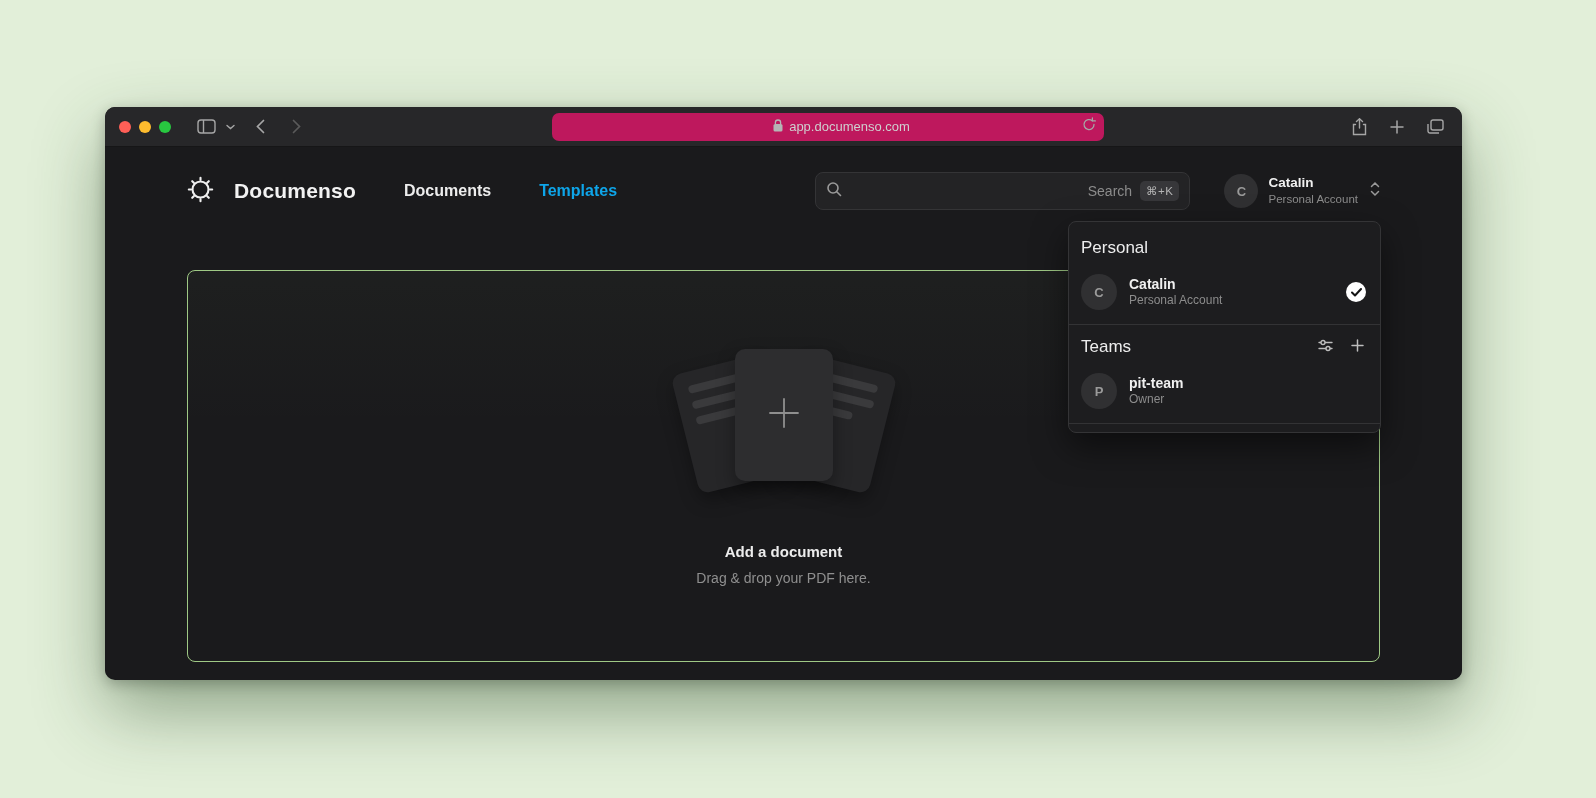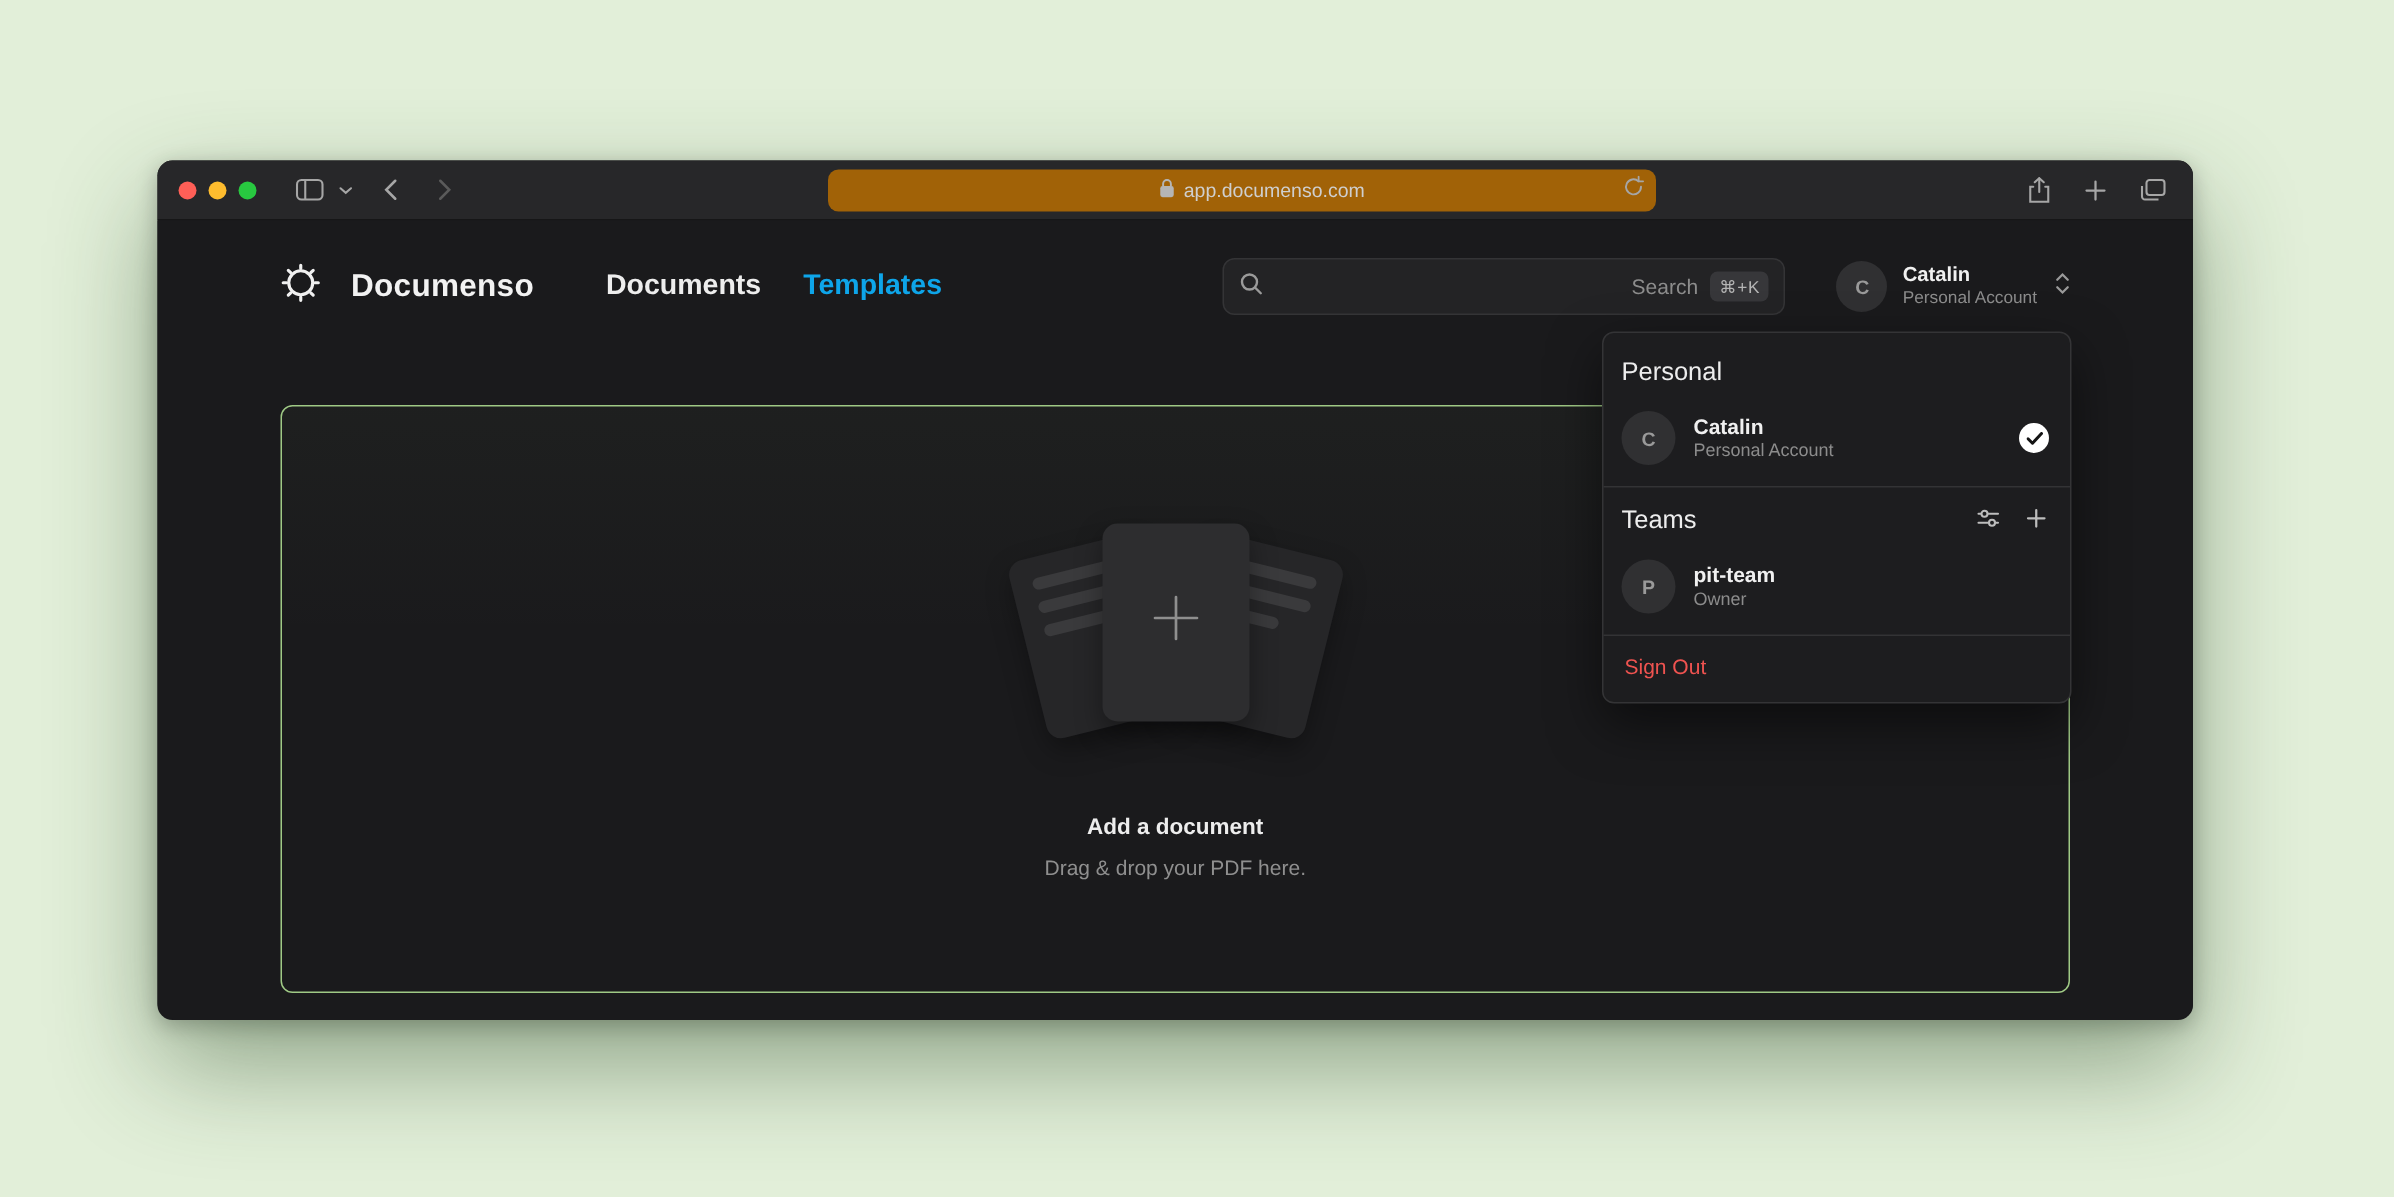--- a/index.html
+++ b/index.html
@@ -44,21 +44,21 @@
     display: flex; align-items: center; justify-content: center;
     color: #a6a6a6; flex: none;
   }
   .chrome-btn svg { display: block; }
   .chrome-btn.dim { color: #5a5a5a; }
   .tiny-caret { width: 14px; margin-left: -6px; }
 
   .url-bar {
     margin-left: auto; margin-right: auto;
     width: 552px; height: 28px;
-    background: #a16207;
+    background: #be185d;
     border-radius: 7px;
     display: flex; align-items: center; justify-content: center;
     position: relative;
     color: #cfcfcf;
     font-size: 13px;
     gap: 6px;
     padding-left: 28px;
   }
   .url-bar .reload { position: absolute; right: 8px; top: 4px; color: #a6a6a6; }
   .chrome-right { display: flex; gap: 12px; }
@@ -73,21 +73,21 @@
   }
 
   .site-header {
     height: 88px;
     display: flex;
     align-items: center;
     padding: 0 82px;
   }
   .brand { display: flex; align-items: center; gap: 20px; }
   .brand-name { font-size: 21px; font-weight: 700; letter-spacing: .2px; color: #f2f2f2; }
-  .main-nav { display: flex; gap: 28px; margin-left: 48px; font-size: 19px; }
+  .main-nav { display: flex; gap: 48px; margin-left: 48px; font-size: 16px; }
   .nav-link { color: #0ea5e9; font-weight: 700; cursor: pointer; }
   .nav-link.active { color: #ededed; font-weight: 600; }
 
   .search {
     margin-left: auto;
     width: 375px; height: 38px;
     background: #232325;
     border: 1px solid #343436;
     border-radius: 8px;
     display: flex; align-items: center;
@@ -357,21 +357,20 @@
       <div class="menu-account-row">
         <span class="avatar">P</span>
         <span class="menu-meta">
           <div class="menu-name">pit-team</div>
           <div class="menu-sub">Owner</div>
         </span>
       </div>
 
       <div class="menu-divider"></div>
 
-      <div class="menu-item danger">Sign Out</div>
     </div>
 
     <div class="dropzone">
       <div class="cards">
         <div class="card left">
           <div class="stripe s1"></div>
           <div class="stripe s2"></div>
           <div class="stripe s3"></div>
         </div>
         <div class="card right">

